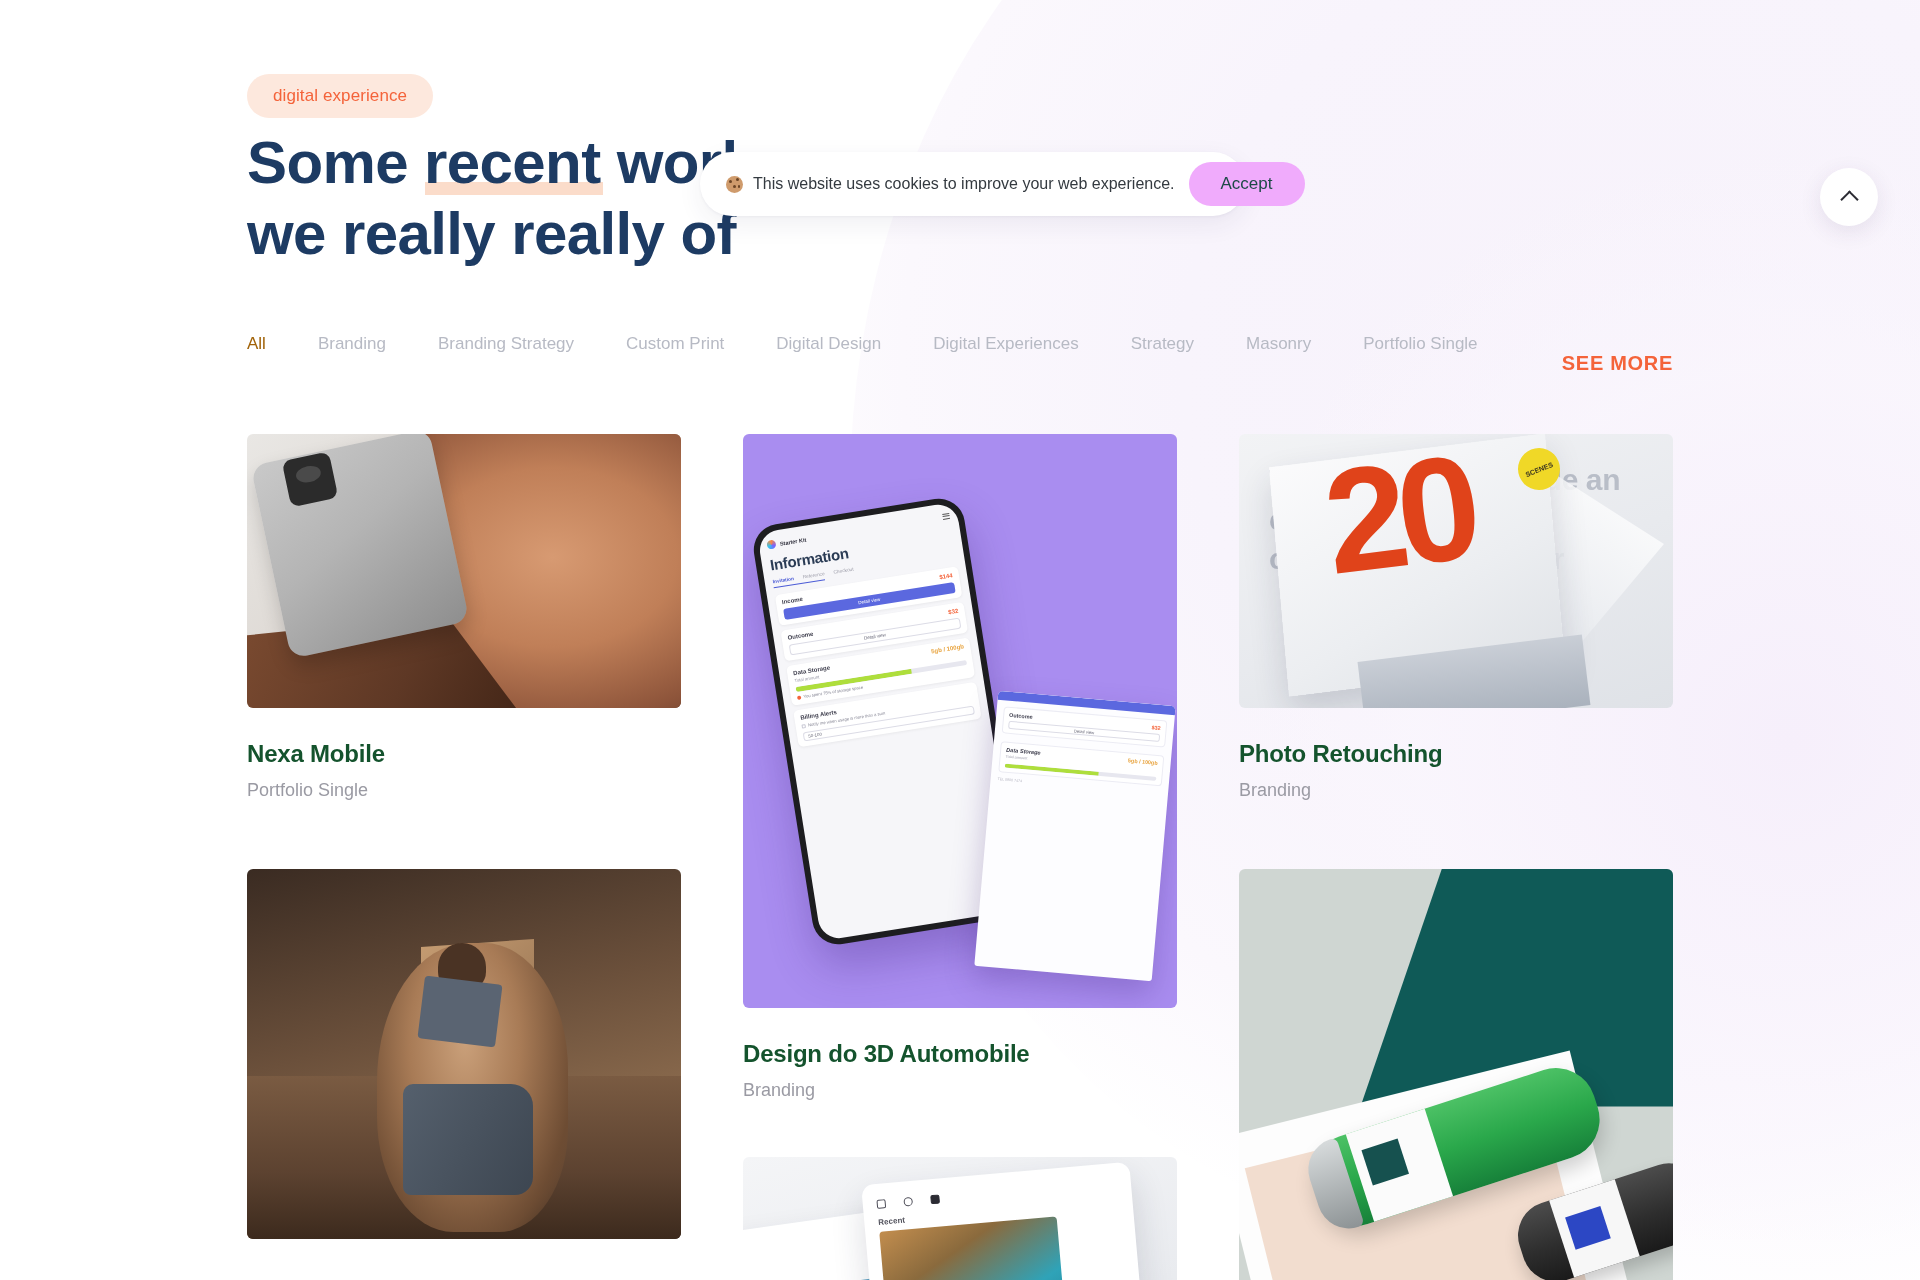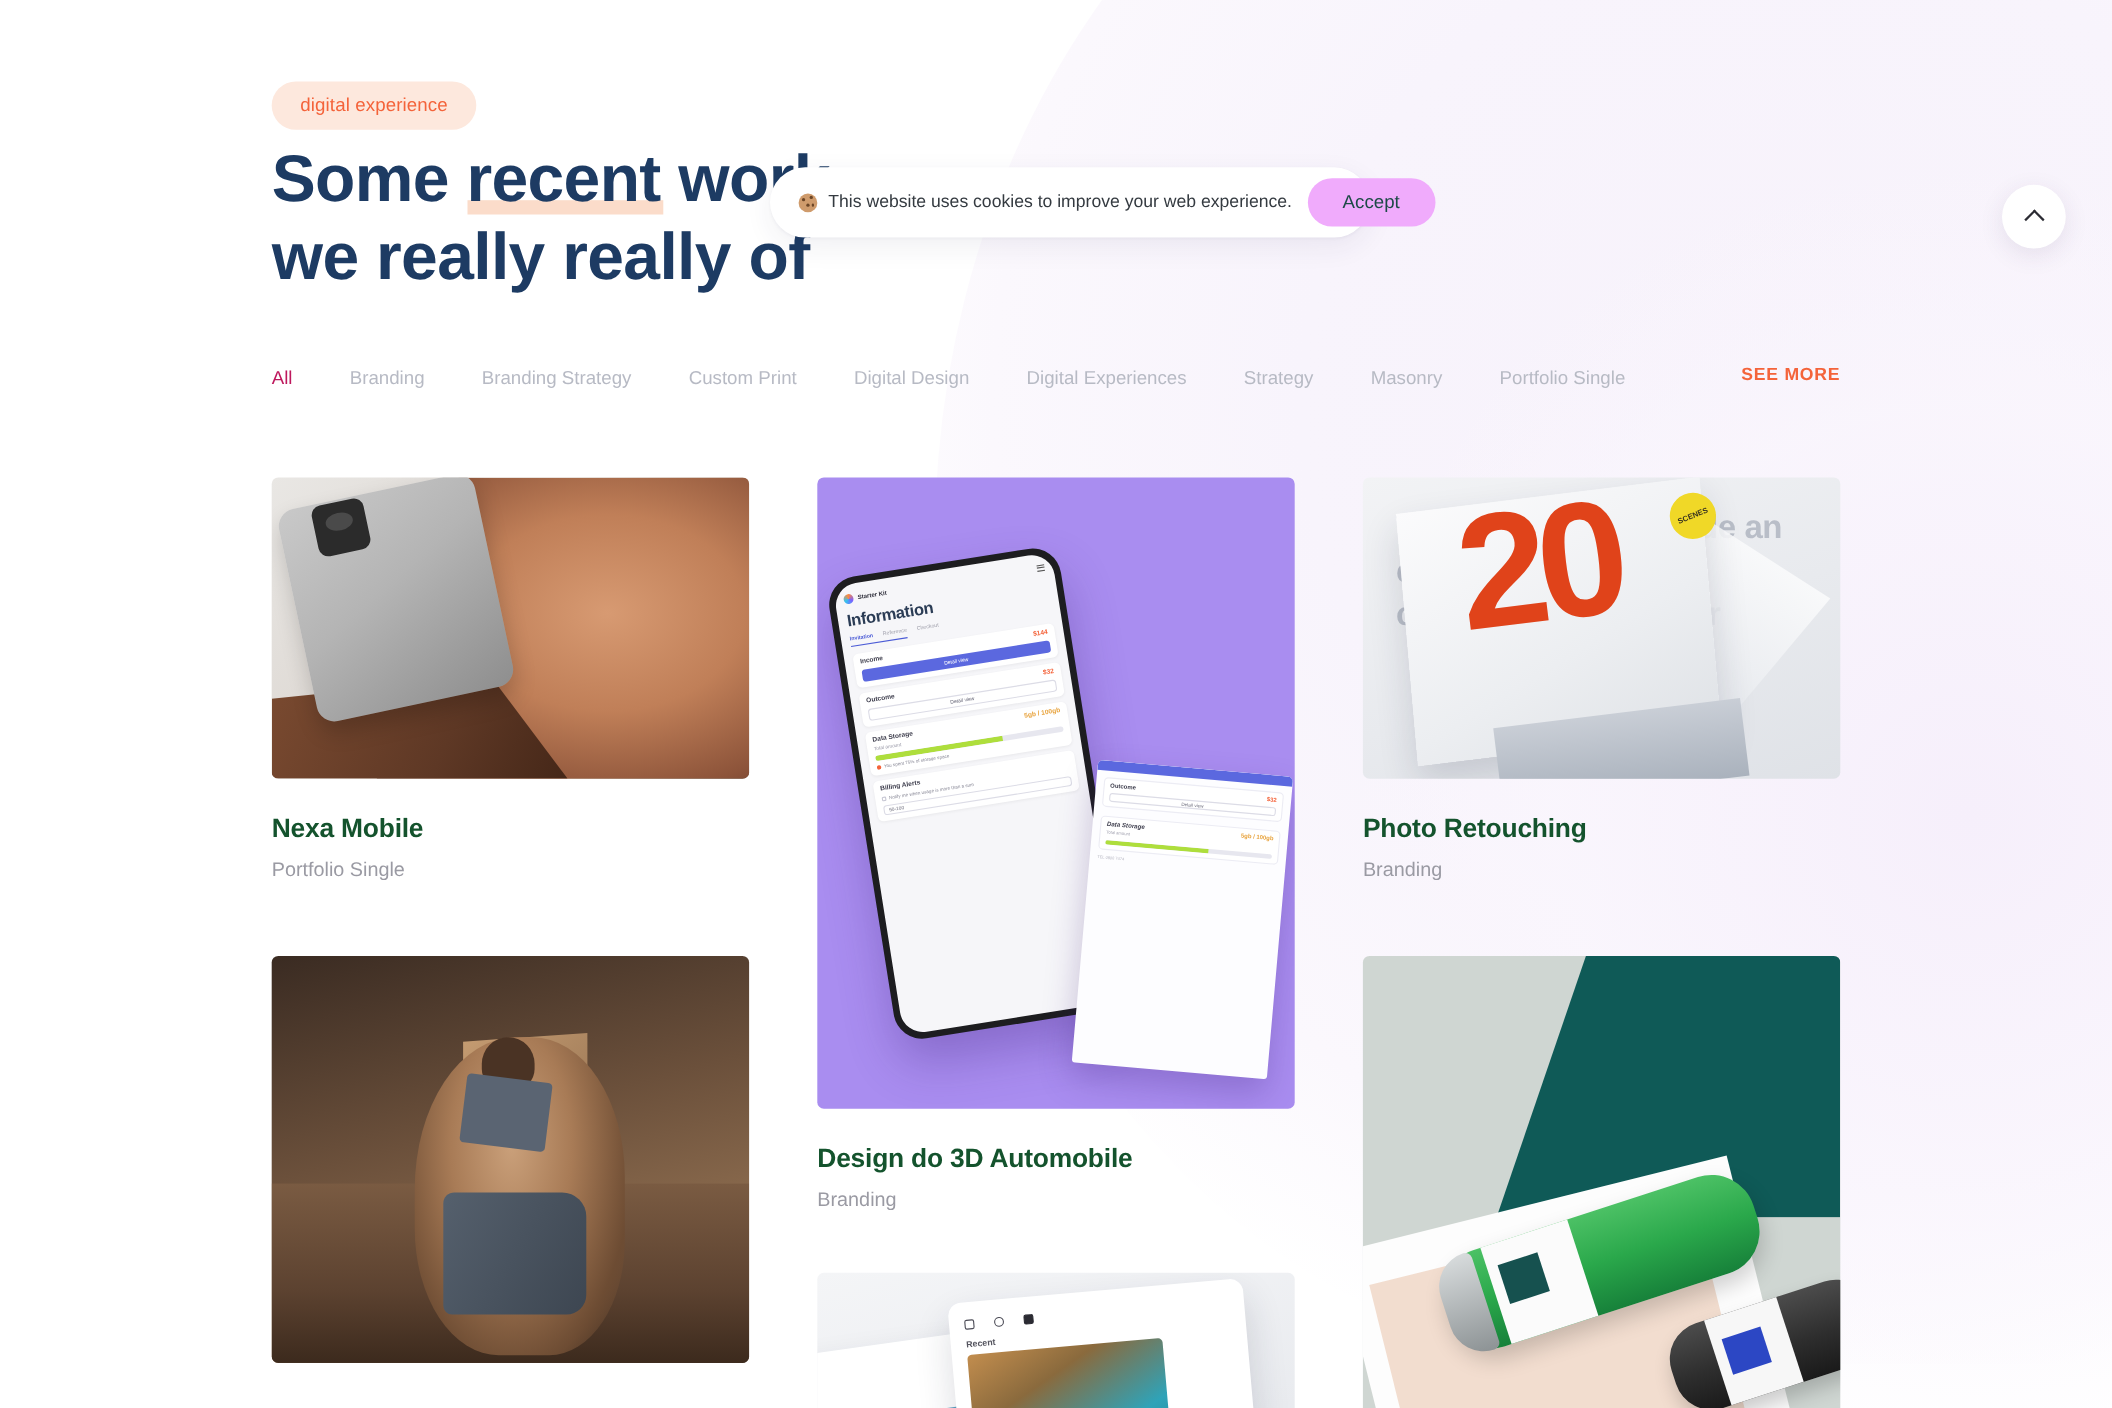--- a/index.html
+++ b/index.html
@@ -141,26 +141,26 @@
     z-index: 5;
   }
   .filter-item {
     font-size: 17px;
     color: #b7bac4;
     white-space: nowrap;
     margin-right: 52px;
     cursor: pointer;
   }
   .filter-item.active {
-    color: #be185d;
+    color: #a16207;
   }
   .see-more {
     position: absolute;
-    right: 247px; top: 332px;
-    font-size: 16px;
+    right: 247px; top: 352px;
+    font-size: 20px;
     font-weight: 700;
     letter-spacing: .7px;
     color: #f4633a;
     cursor: pointer;
     white-space: nowrap;
     z-index: 5;
   }
 
   
   .scroll-top {

